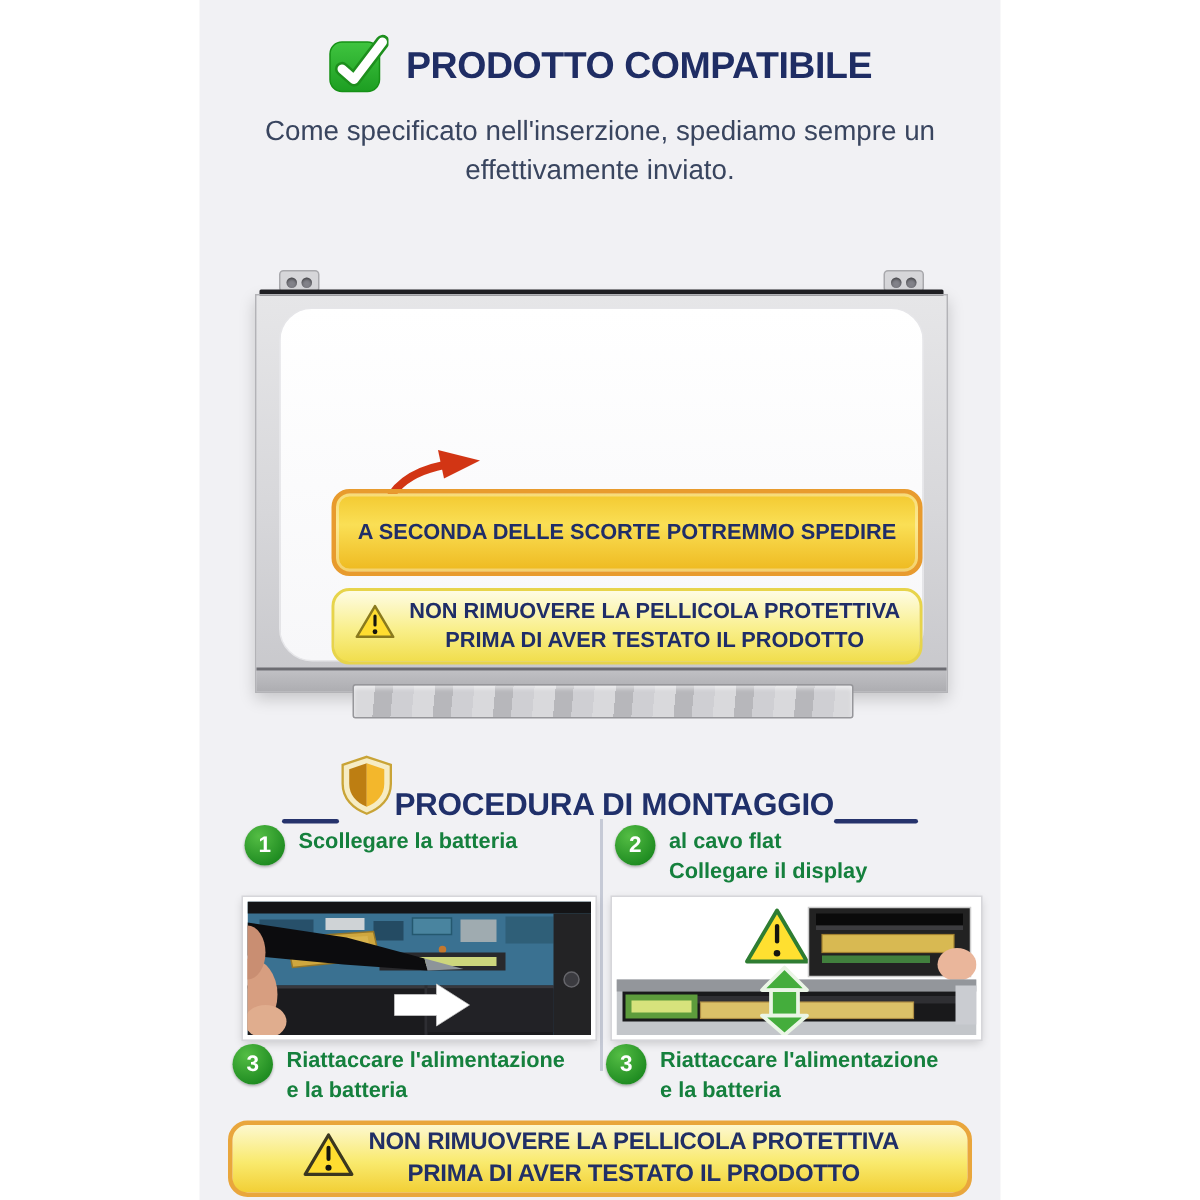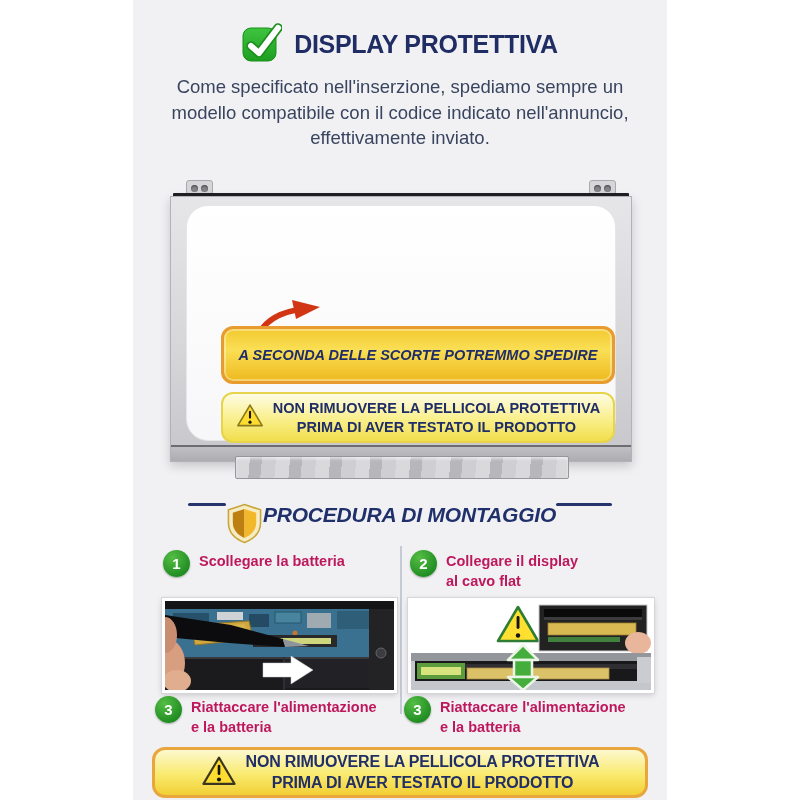--- a/index.html
+++ b/index.html
@@ -74,43 +74,43 @@
     font-size:14.5px;font-weight:bold;color:#1f2d68;line-height:19px;text-align:center;
   }
   .label-pale{
     position:absolute;left:34px;top:186px;width:394px;height:51px;box-sizing:border-box;
     background:linear-gradient(180deg,#fefce4 0%,#f9ef8a 55%,#f1de4d 100%);
     border:2px solid #e7d44b;border-radius:12px;
     display:flex;justify-content:center;align-items:center;gap:9px;
     font-size:14.5px;font-weight:bold;color:#1f2d68;line-height:18.5px;text-align:center;
   }
   .label-pale .txt span{display:block;}
-  .label-gold span{display:block;font-style:italic;}
+  .label-gold span{display:block;}
   
   .proc-header{
     position:absolute;top:503px;left:0;right:0;height:46px;
-    display:flex;justify-content:center;align-items:flex-start;font-style:italic;
+    display:flex;justify-content:center;align-items:flex-end;
   }
   .hline{height:3px;background:#26336c;border-radius:2px;}
   .hline.l{width:38px;} .hline.r{width:56px;}
   .proc-title{font-size:21px;font-weight:bold;color:#20306a;margin:0;letter-spacing:-0.2px;}
   
   .steps{position:absolute;top:548px;left:0;right:0;height:200px;}
   .vdivider{position:absolute;left:267px;top:-2px;width:2px;height:168px;background:#c6cad6;}
   .step-row{position:absolute;display:flex;gap:9px;align-items:flex-start;}
   .step-1{left:30px;top:2px;} .step-2{left:277px;top:2px;}
   .step-3a{left:22px;top:148px;} .step-3b{left:271px;top:148px;}
   .badge{
     flex:0 0 auto;width:27px;height:27px;border-radius:50%;
     background:radial-gradient(circle at 35% 28%,#54bd44,#1d8a20 78%);
     color:#fff;font-size:15px;font-weight:bold;
     display:flex;align-items:center;justify-content:center;
     box-shadow:0 1px 2px rgba(0,0,0,.3);
   }
-  .step-text{font-size:14.5px;font-weight:bold;color:#be185d;line-height:19.5px;padding-top:2px;}
+  .step-text{font-size:14.5px;font-weight:bold;color:#15803d;line-height:19.5px;padding-top:2px;}
   .step-text span{display:block;}
   .photo{
     position:absolute;border:3px solid #ffffff;outline:1px solid #d6d6da;
     box-shadow:0 2px 6px rgba(0,0,0,.18);background:#fff;line-height:0;
   }
   .photo-l{left:29px;top:50px;}
   .photo-r{left:275px;top:50px;}
   
   .banner{
     position:absolute;top:747px;left:19px;width:496px;height:51px;box-sizing:border-box;
@@ -135,26 +135,25 @@
           <linearGradient id="gchk" x1="0" y1="0" x2="0" y2="1">
             <stop offset="0" stop-color="#3fc43f"></stop>
               <stop offset="1" stop-color="#1d9e22"></stop>
           </linearGradient>
         </defs>
         <rect x="1" y="6" width="33" height="33" rx="8" fill="url(#gchk)" stroke="#169116" stroke-width="1"></rect>
         <path d="M9 24 L17 31 L36 6" fill="none" stroke="#1d8f1d" stroke-width="9.5" stroke-linecap="round" stroke-linejoin="round"></path>
         <path d="M9 24 L17 31 L36 6" fill="none" stroke="#ffffff" stroke-width="6" stroke-linecap="round" stroke-linejoin="round"></path>
       </svg>
     </span>
-    <h1 class="page-title">DISPLAY PROTETTIVA</h1>
+    <h1 class="page-title">PRODOTTO COMPATIBILE</h1>
   </div>
 
   <div class="intro">
     <span>Come specificato nell'inserzione, spediamo sempre un</span>
-    <span>modello compatibile con il codice indicato nell'annuncio,</span>
     <span>effettivamente inviato.</span>
   </div>
 
   <div class="panel">
     <div class="bracket l"></div>
     <div class="bracket r"></div>
     <div class="black-strip"></div>
     <div class="panel-body">
       <div class="panel-inner">
         <span class="red-arrow">
@@ -204,22 +203,22 @@
     <div class="step-row step-1">
       <span class="badge">1</span>
       <div class="step-text">
         <span>Scollegare la batteria</span>
       </div>
     </div>
 
     <div class="step-row step-2">
       <span class="badge">2</span>
       <div class="step-text">
+        <span>al cavo flat</span>
         <span>Collegare il display</span>
-        <span>al cavo flat</span>
       </div>
     </div>
 
     <div class="photo photo-l">
       <svg viewBox="0 0 229 89" width="229" height="89">
         <rect x="0" y="0" width="229" height="89" fill="#3a7191"></rect>
         <rect x="0" y="0" width="229" height="8" fill="#141416"></rect>
         <rect x="8" y="12" width="36" height="9" fill="#27506a"></rect>
         <rect x="52" y="11" width="26" height="8" fill="#cfd3d6"></rect>
         <rect x="84" y="13" width="20" height="13" fill="#244b63"></rect>

